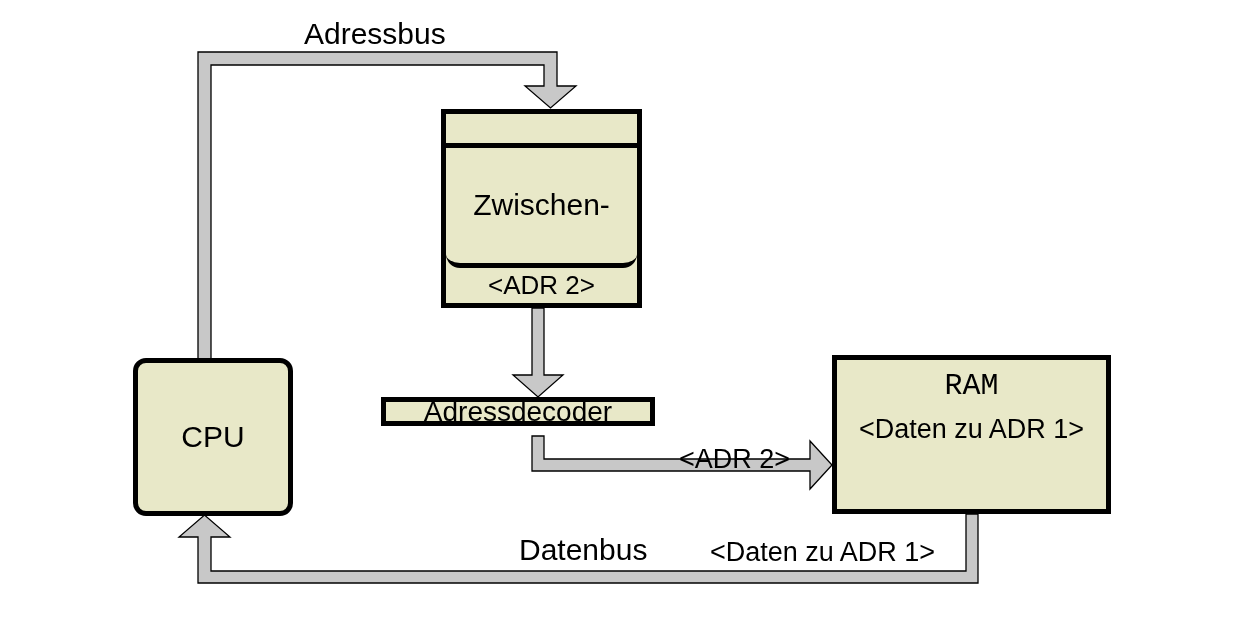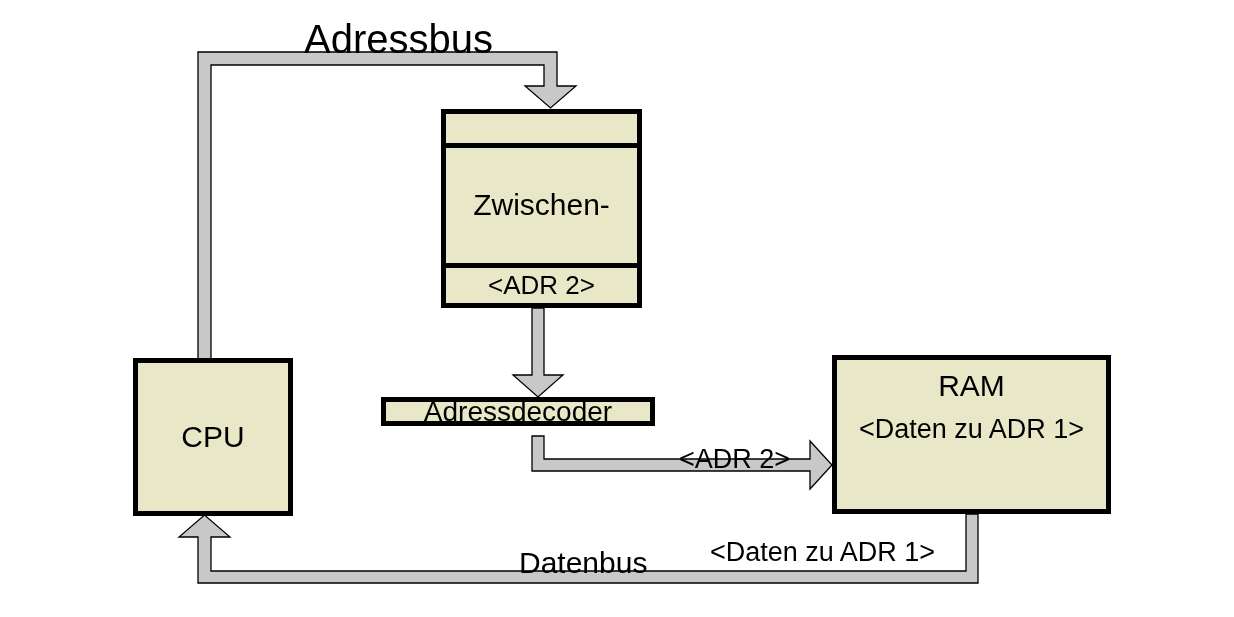--- a/index.html
+++ b/index.html
@@ -37,20 +37,21 @@
     display: flex;
     flex-direction: column;
     align-items: center;
     justify-content: center;
     color: #000000;
   }
   #box-cpu {
     left: 133px; top: 358px;
     width: 160px; height: 158px;
     font-size: 30px;
+    border-radius: 13px;
   }
   #box-zwischenspeicher {
     left: 441px; top: 109px;
     width: 201px; height: 199px;
     padding: 0;
     justify-content: flex-start;
   }
   .zs-cell {
     width: 100%;
     box-sizing: border-box;
@@ -63,56 +64,58 @@
     height: 37px;
     border-bottom: 5px solid #000000;
   }
   #zs-cell-name {
     height: 134px;
     border-bottom: 5px solid #000000;
     font-size: 30px;
     line-height: 1.16;
     flex-direction: column;
     text-align: center;
+    border-radius: 14px;
   }
   #zs-cell-value {
     height: 39px;
     font-size: 26px;
   }
   #box-adressdecoder {
     left: 381px; top: 397px;
     width: 274px; height: 29px;
     font-size: 28px;
   }
   #box-ram {
     left: 832px; top: 355px;
     width: 279px; height: 159px;
     justify-content: flex-start;
     padding-top: 8px;
   }
   #ram-title {
     font-size: 30px;
     line-height: 1.2;
     margin-bottom: 8px;
+    font-family: Liberation Mono, monospace;
   }
   .ram-row {
     font-size: 27px;
     line-height: 1.28;
   }
   .label {
     position: absolute;
     color: #000000;
     white-space: nowrap;
   }
   #label-adressbus {
     left: 304px; top: 17px;
-    font-size: 40px;
+    font-size: 30px;
   }
   #label-datenbus {
-    left: 519px; top: 546px;
+    left: 519px; top: 533px;
     font-size: 30px;
   }
   #label-daten-adr1 {
     left: 710px; top: 537px;
     font-size: 27px;
   }
   #label-adr2-bus {
     left: 679px; top: 444px;
     font-size: 27px;
   }

